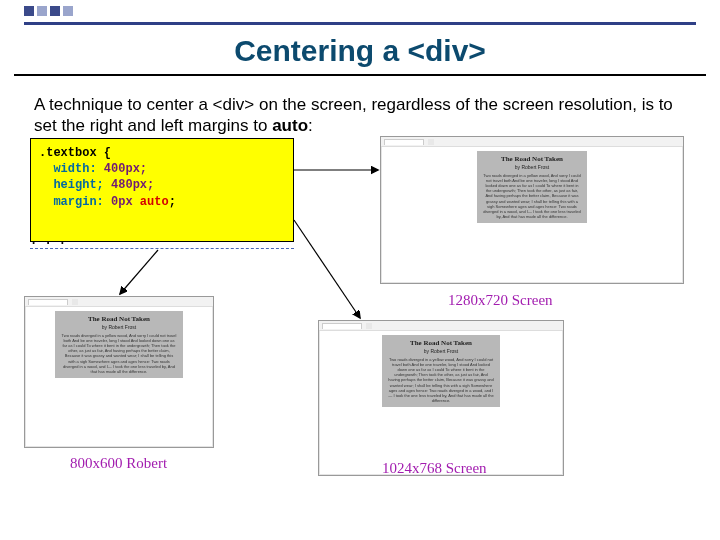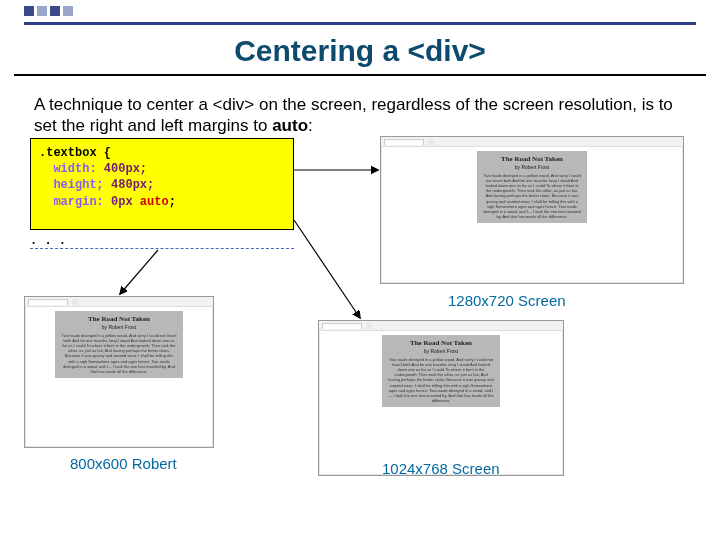--- a/index.html
+++ b/index.html
@@ -39,31 +39,31 @@
     position: absolute;
     left: 34px; right: 24px; top: 86px;
     font-size: 17px;
     line-height: 1.25;
     margin-top: 8px;
   }
   .intro .bold { font-weight: bold; }
   .codebox {
     position: absolute;
     left: 30px; top: 138px;
-    width: 264px; height: 92px;
+    width: 264px; height: 104px;
     background: #ffff00;
     border: 1px solid #000;
     font-family: "Courier New", monospace;
     font-size: 12px;
     font-weight: bold;
     padding: 6px 8px;
     color: #000;
     line-height: 1.35;
   }
-  .codebox .prop { color: #8b5cf6; }
+  .codebox .prop { color: #0369a1; }
   .codebox .val  { color: #701a75; }
   .codebox .autok{ color: #d30000; }
   .dots {
     position: absolute;
     left: 30px; top: 234px;
     font-family: "Courier New", monospace;
     font-size: 12px; font-weight: bold;
   }
   .dash-bottom {
     position: absolute;
@@ -117,21 +117,22 @@
 
   .shot.small { left: 24px; top: 296px; width: 190px; height: 152px; }
   .shot.small .poem { width: 128px; }
 
   .shot.med { left: 318px; top: 320px; width: 246px; height: 156px; }
   .shot.med .poem { width: 118px; }
 
   .caption {
     position: absolute;
     font-size: 15px;
-    color: #0369a1;
+    color: #a21caf;
+    font-family: Liberation Serif, serif;
   }
   .cap-large { left: 448px; top: 292px; }
   .cap-small { left: 70px;  top: 455px; }
   .cap-med   { left: 382px; top: 460px; }
 
   
   .arrow { position: absolute; stroke: #000; stroke-width: 1.2; fill: none; }
 </style>
 </head>
 <body>

